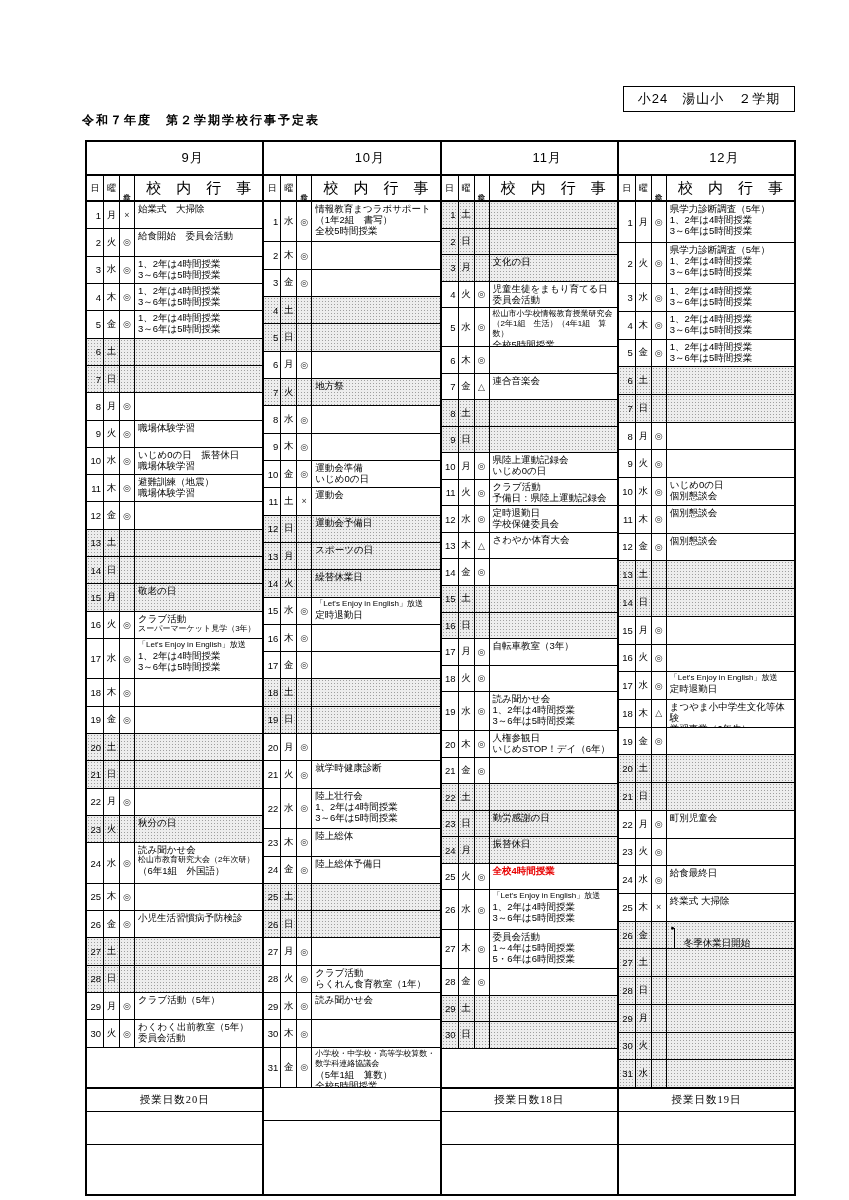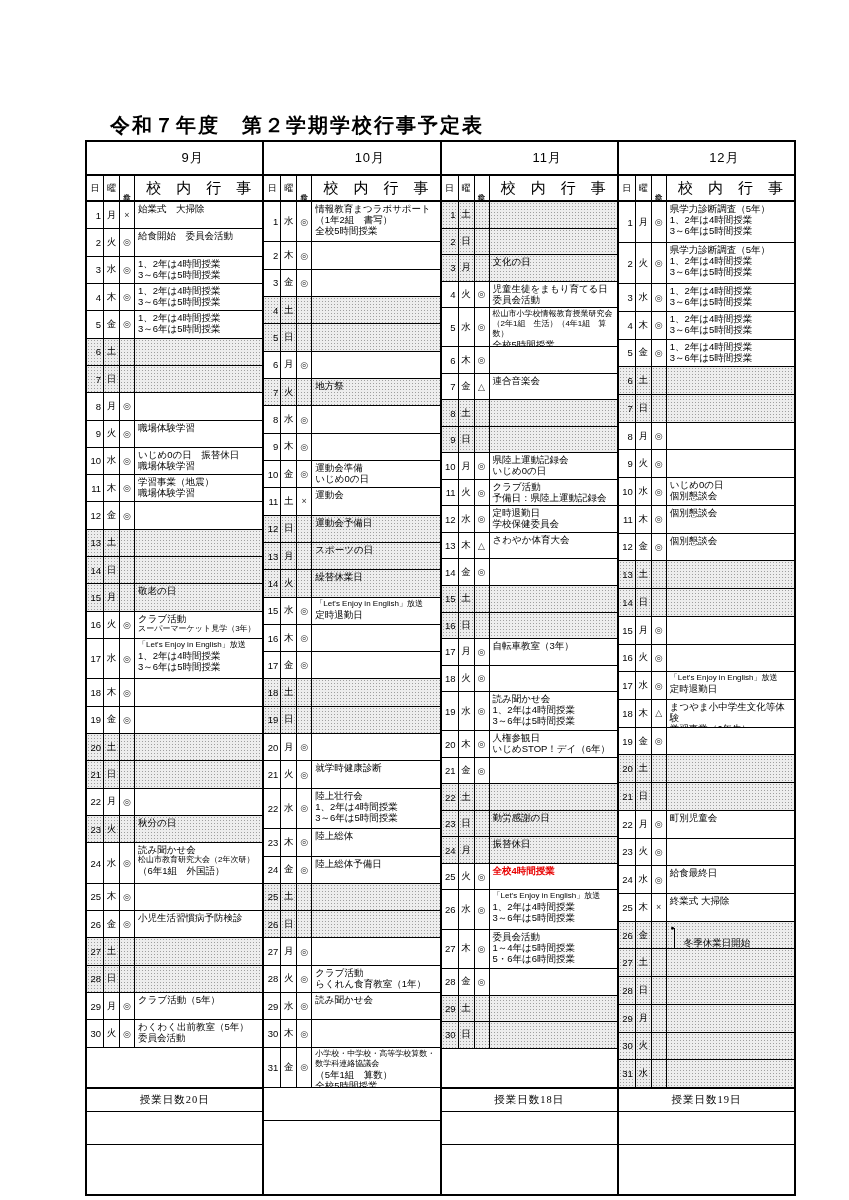--- a/index.html
+++ b/index.html
@@ -3,21 +3,21 @@
 <meta charset="utf-8">
 <style>
   * { box-sizing: border-box; margin: 0; padding: 0; }
   html,body { width: 849px; height: 1200px; background: #fff;
     font-family: "Liberation Sans", "DejaVu Sans", sans-serif; color: #000; }
   .sheet { position: relative; width: 849px; height: 1200px; background: #fff; overflow: hidden; }
 
   .corner-box { position: absolute; top: 86px; left: 623px; width: 172px; height: 26px;
     border: 1.5px solid #000; display: flex; align-items: center; justify-content: center;
     font-size: 13px; letter-spacing: 1px; }
-  .page-title { position: absolute; top: 112px; left: 110px; font-size: 20px; font-weight: bold;
+  .page-title { position: absolute; top: 112px; left: 82px; font-size: 12px; font-weight: bold;
     letter-spacing: 2px; }
 
   .schedule { position: absolute; top: 140px; left: 85px; width: 711px; height: 1056px;
     border: 2px solid #000; display: flex; background: #fff; }
   .month-col { flex: 1 1 0; display: flex; flex-direction: column; border-right: 2px solid #000; min-width: 0; }
   .month-col:last-child { border-right: none; }
 
   .month-header { height: 34px; border-bottom: 2px solid #000; display: flex; align-items: center;
     justify-content: center; font-size: 13px; letter-spacing: 1px; padding-left: 36px; }
   .sub-header { height: 26px; border-bottom: 2px solid #000; display: flex; }
@@ -53,20 +53,21 @@
   .classdays { height: 24px; border-top: 2px solid #000; display: flex; align-items: center;
     justify-content: center; font-size: 10.5px;
     font-family: "Liberation Serif", "DejaVu Serif", serif; letter-spacing: 1px; }
   .blank1 { height: 33px; border-top: 1px solid #000; }
   .blank2 { height: 54px; border-top: 1px solid #000; flex: 1; }
 </style>
 </head>
 <body>
 
 <div class="sheet">
+  <div class="corner-box">小24　湯山小　２学期</div>
   <div class="page-title">令和７年度　第２学期学校行事予定表</div>
   <div class="schedule">
       <div class="month-col">
         <div class="month-header">9月</div>
         <div class="sub-header">
           <div class="shc cd">日</div>
           <div class="shc cw">曜</div>
           <div class="shc cl lunch-vert">給食</div>
           <div class="shc ce">校　内　行　事</div>
         </div>
@@ -147,21 +148,21 @@
             <div class="ce">
               <div class="ev-line">いじめ0の日　振替休日</div>
               <div class="ev-line">職場体験学習</div>
             </div>
           </div>
           <div class="day-row" style="flex-grow: 2;">
             <div class="cd">11</div>
             <div class="cw">木</div>
             <div class="cl">◎</div>
             <div class="ce">
-              <div class="ev-line">学習事業（地震）</div>
+              <div class="ev-line">避難訓練（地震）</div>
               <div class="ev-line">職場体験学習</div>
             </div>
           </div>
           <div class="day-row" style="flex-grow: 2;">
             <div class="cd">12</div>
             <div class="cw">金</div>
             <div class="cl">◎</div>
             <div class="ce"></div>
           </div>
           <div class="day-row holiday" style="flex-grow: 2;">

